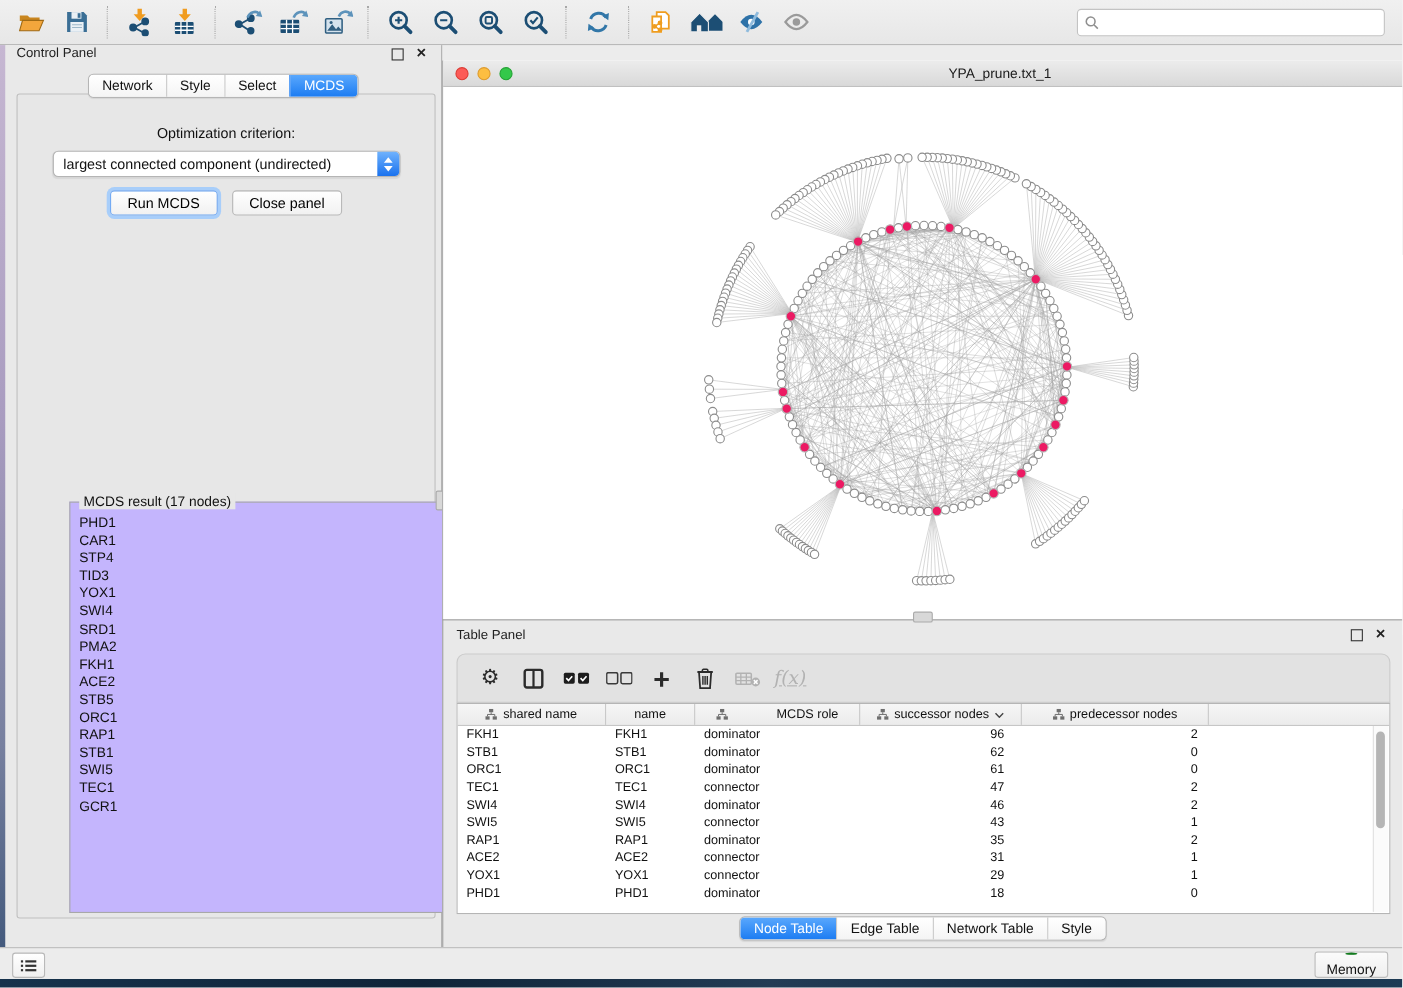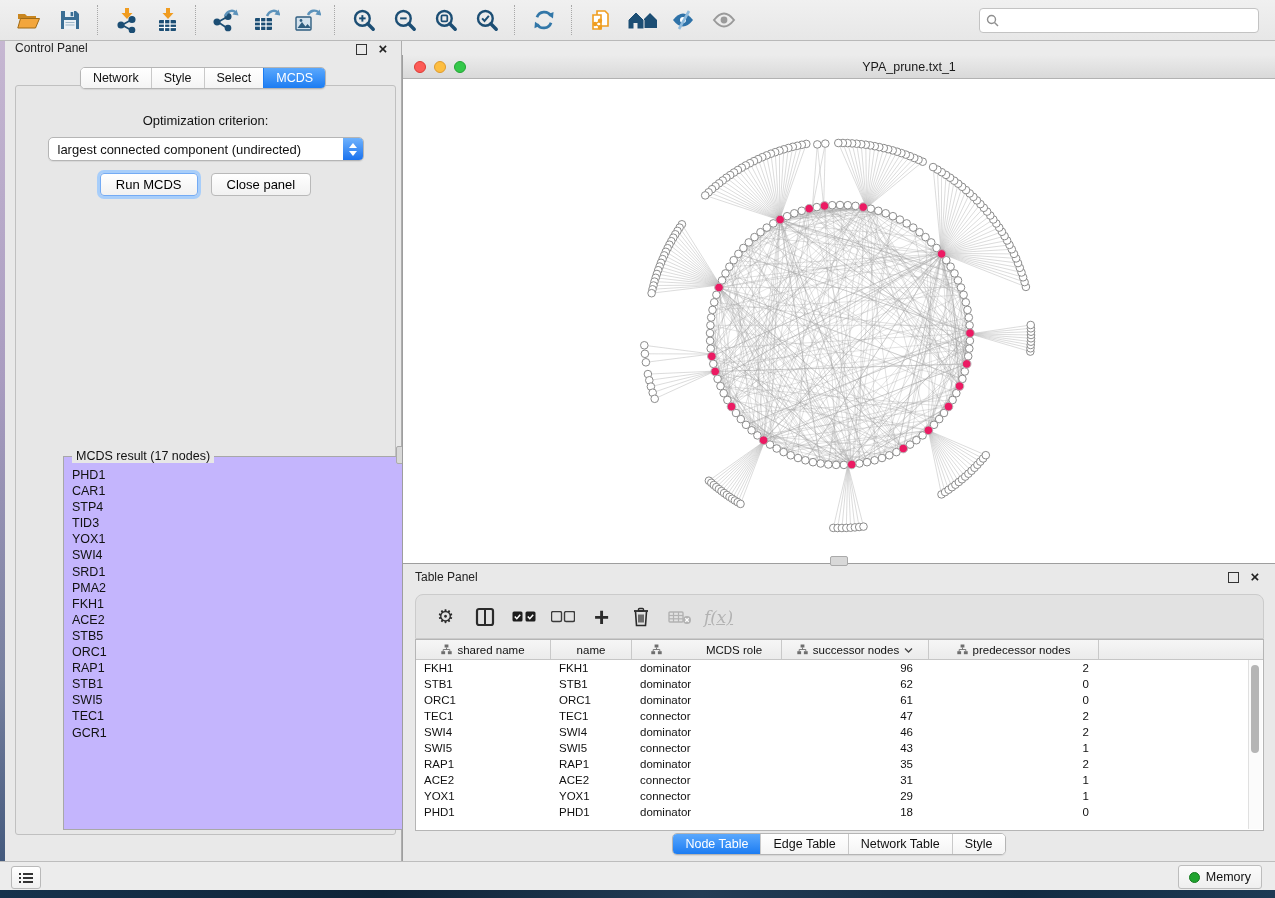--- a/index.html
+++ b/index.html
@@ -89,21 +89,21 @@
   
   .statusbar{position:absolute;left:0;top:861px;width:1275px;height:29px;background:#ececec;border-top:1px solid #bdbdbd;box-sizing:border-box;}
   .menu-btn{position:absolute;left:11px;top:4px;width:28px;height:21px;background:linear-gradient(#fff,#f0f0f0);
     border:1px solid #b9b9b9;border-radius:3px;display:flex;align-items:center;justify-content:center;}
   .list-glyph{position:relative;width:14px;height:10px;}
   .list-glyph i{position:absolute;left:4px;width:10px;height:2px;background:#333;}
   .list-glyph i:nth-child(1){top:0;} .list-glyph i:nth-child(2){top:4px;} .list-glyph i:nth-child(3){top:8px;}
   .list-glyph b{position:absolute;left:0;width:2px;height:2px;background:#333;}
   .list-glyph b:nth-child(4){top:0;} .list-glyph b:nth-child(5){top:4px;} .list-glyph b:nth-child(6){top:8px;}
   .memory-btn{position:absolute;right:13px;top:3px;height:22px;background:linear-gradient(#fbfbfb,#efefef);
-    border:1px solid #bdbdbd;border-radius:3px;display:flex;align-items:center;gap:6px;padding:0 10px;font-size:12.5px;}
+    border:1px solid #bdbdbd;border-radius:3px;display:flex;align-items:center;gap:6px;padding:0 10px;font-size:12.5px;flex-direction:column;}
   .mem-dot{width:11px;height:11px;border-radius:50%;background:#1fa32e;border:1px solid #157a20;box-sizing:border-box;}
 </style>
 </head>
 <body>
 
 <div class="screen">
 
   <div class="toolbar">
     <div class="ticon">
       <svg width="26" height="24" viewBox="0 0 26 24">

